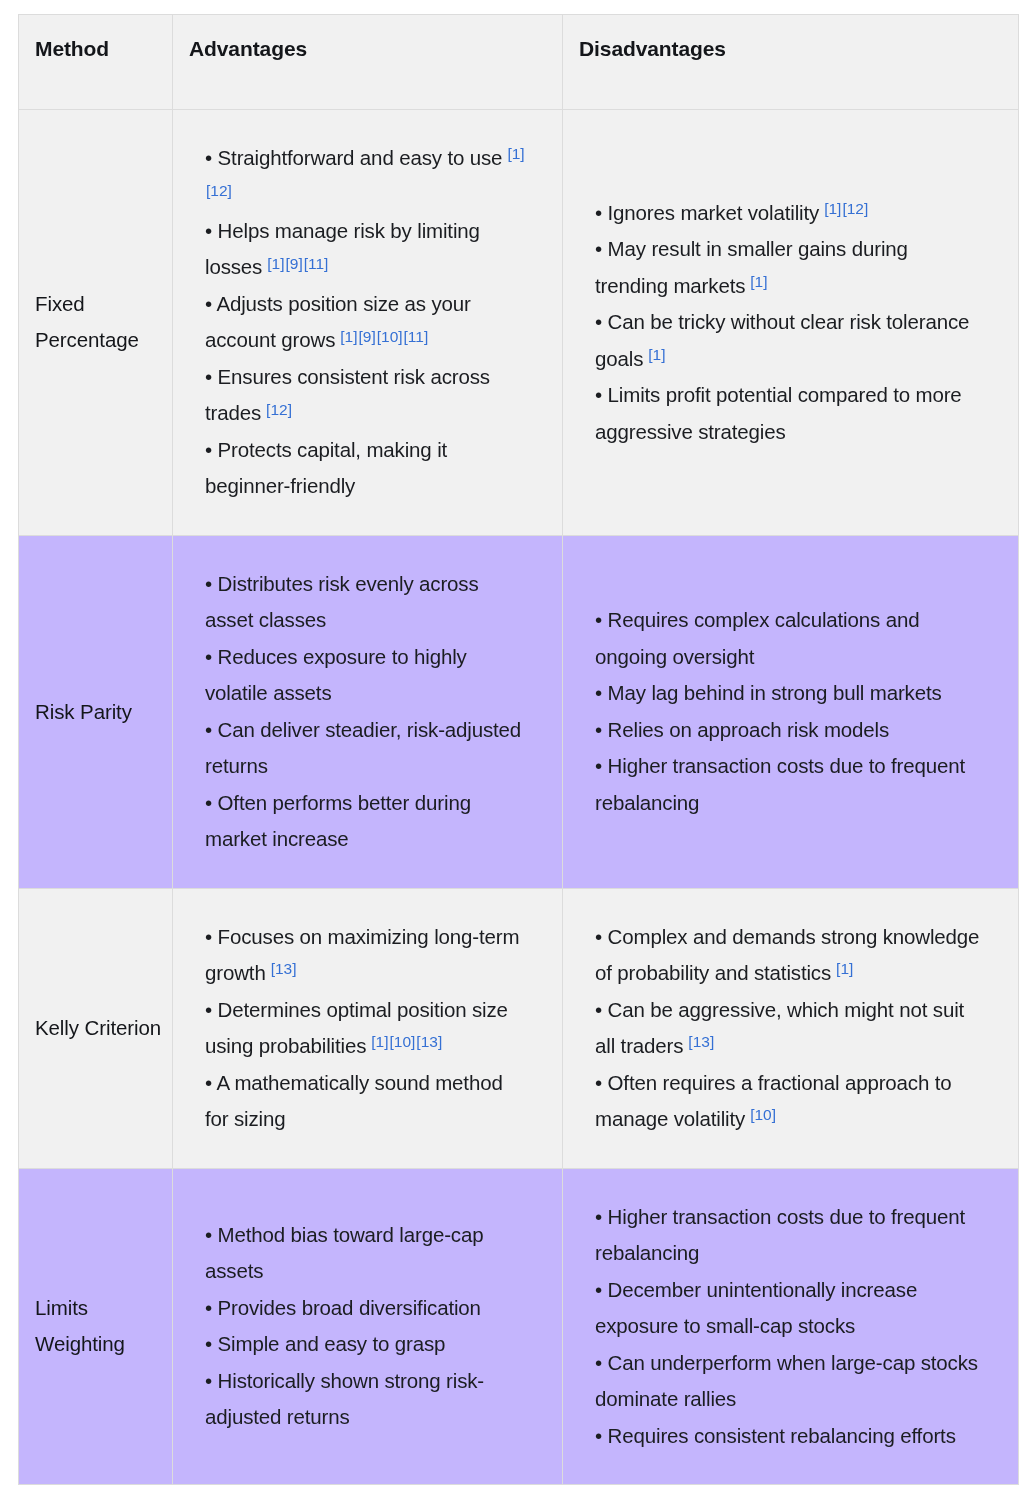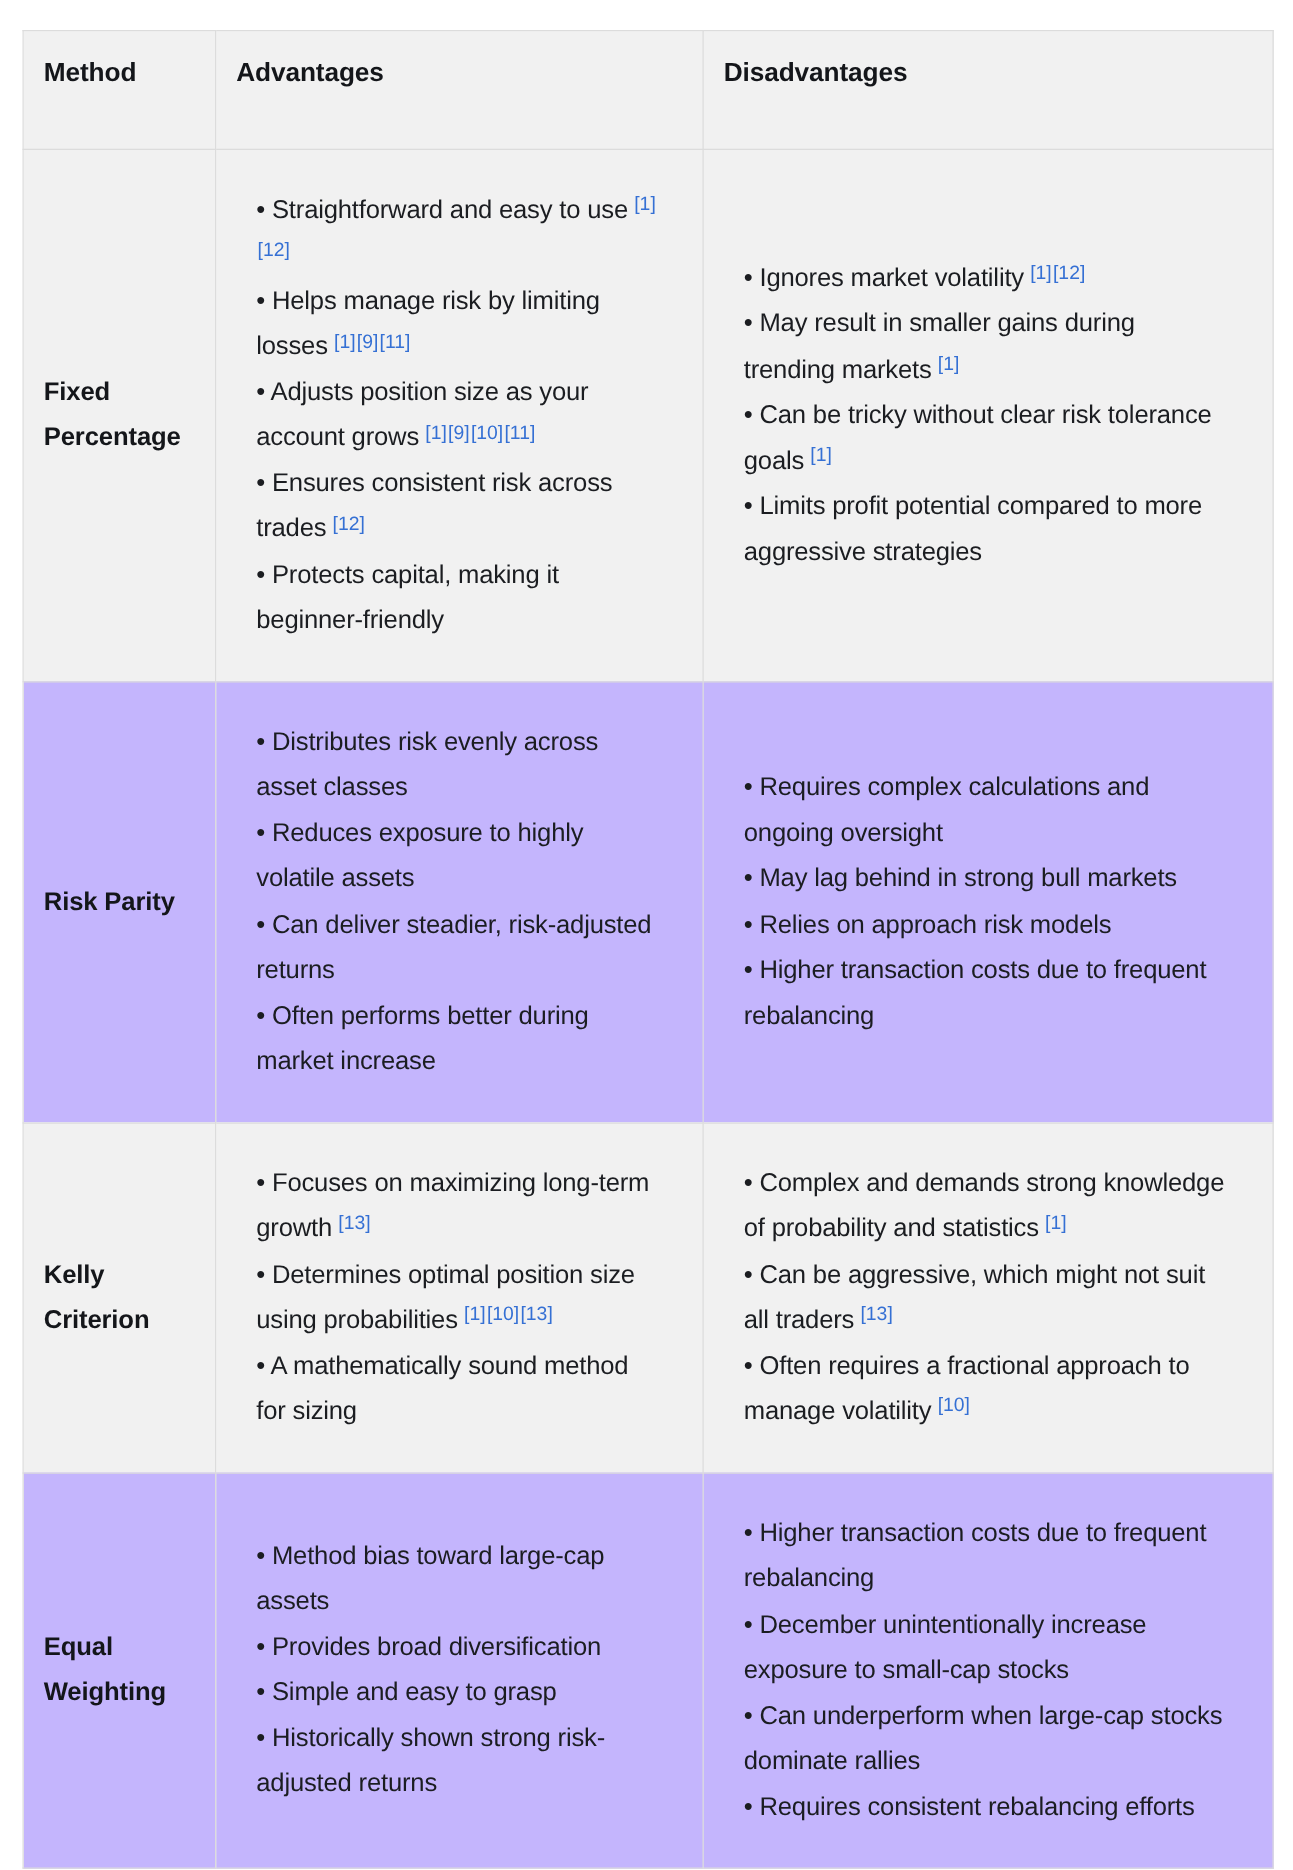--- a/index.html
+++ b/index.html
@@ -14,21 +14,21 @@
     -webkit-font-smoothing: antialiased;
     overflow: hidden;
   }
 
   .page {
     position: relative;
     width: 897px;
     height: 1496px;
     background: #ffffff;
     box-sizing: border-box;
-    padding: 24px 16px 0 18px;
+    padding: 14px 16px 0 18px;
   }
 
   table.comparison-table {
     width: 1000px;
     border-collapse: collapse;
     table-layout: fixed;
     background: #ffffff;
     border: 1px solid #dcdcdc;
   }
 
@@ -57,21 +57,21 @@
     color: #1b1d21;
     padding: 14px 16px;
     box-sizing: border-box;
     letter-spacing: -0.15px;
   }
 
   tbody tr.row-shaded td { background: #f1f1f1; }
   tbody tr.row-plain  td { background: #c4b5fd; }
 
   td.method-cell {
-    font-weight: 700;
+    font-weight: 400;
     font-size: 20.5px;
     line-height: 1.78;
     color: #14161a;
     padding-left: 16px;
     padding-right: 8px;
     letter-spacing: -0.1px;
   }
 
   .bullet-list {
     margin: 16px;
@@ -163,21 +163,21 @@
           </td>
           <td>
             <ul class="bullet-list">
               <li><span>• Complex and demands strong knowledge of probability and statistics</span><a class="cite cite-lead">[1]</a></li>
               <li><span>• Can be aggressive, which might not suit all traders</span><a class="cite cite-lead">[13]</a></li>
               <li><span>• Often requires a fractional approach to manage volatility</span><a class="cite cite-lead">[10]</a></li>
             </ul>
           </td>
         </tr>
         <tr class="row-plain">
-          <td class="method-cell">Equal Weighting</td>
+          <td class="method-cell">Limits Weighting</td>
           <td>
             <ul class="bullet-list">
               <li><span>• Method bias toward large-cap assets</span></li>
               <li><span>• Provides broad diversification</span></li>
               <li><span>• Simple and easy to grasp</span></li>
               <li><span>• Historically shown strong risk-adjusted returns</span></li>
             </ul>
           </td>
           <td>
             <ul class="bullet-list">

